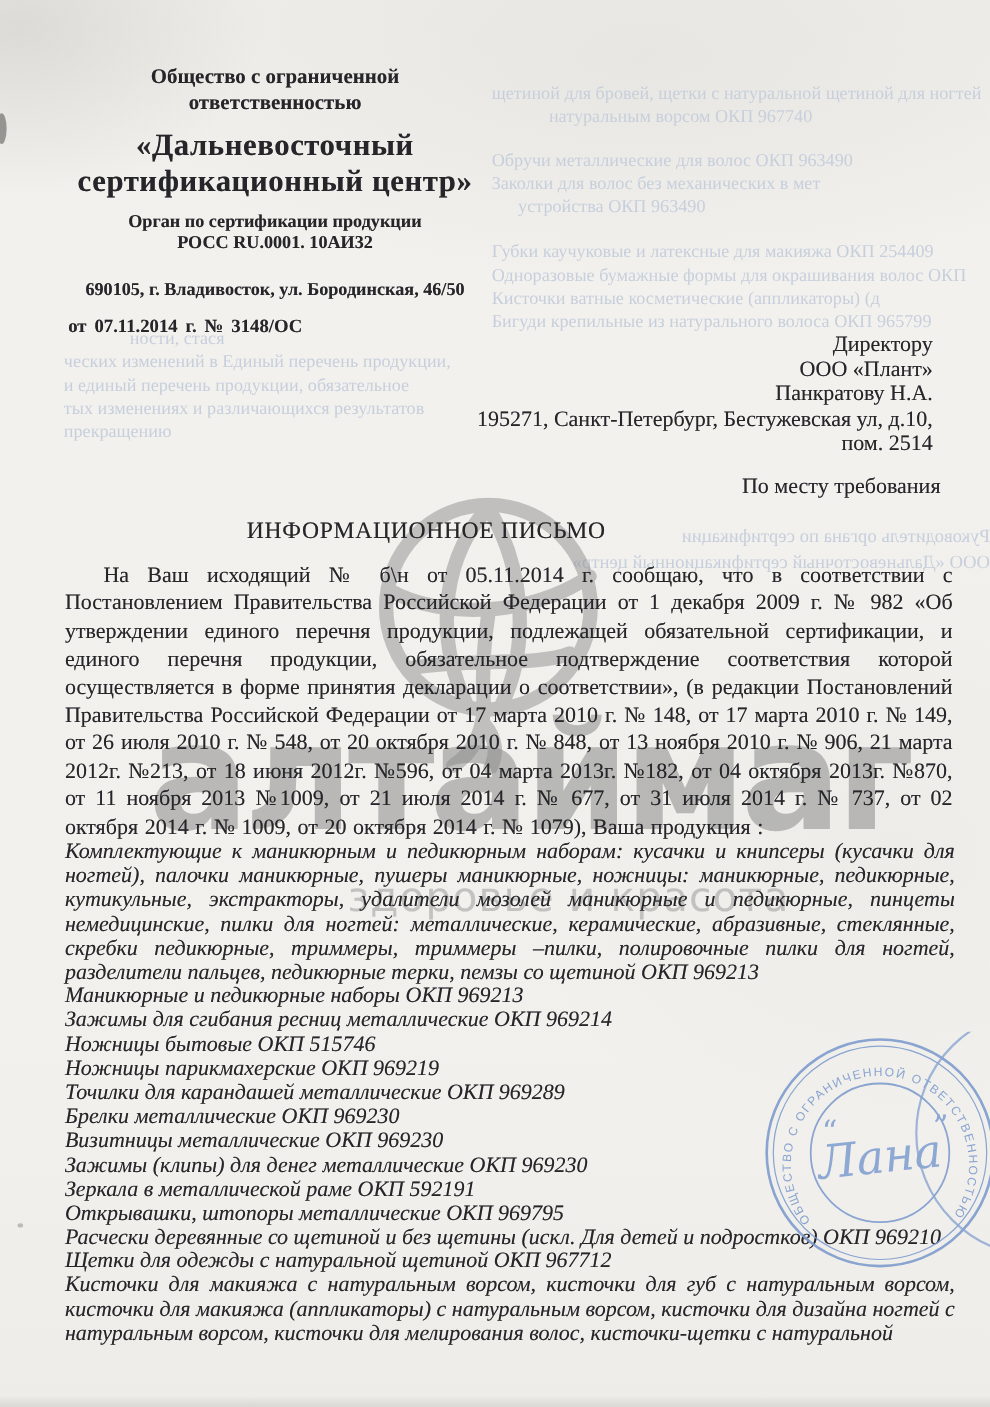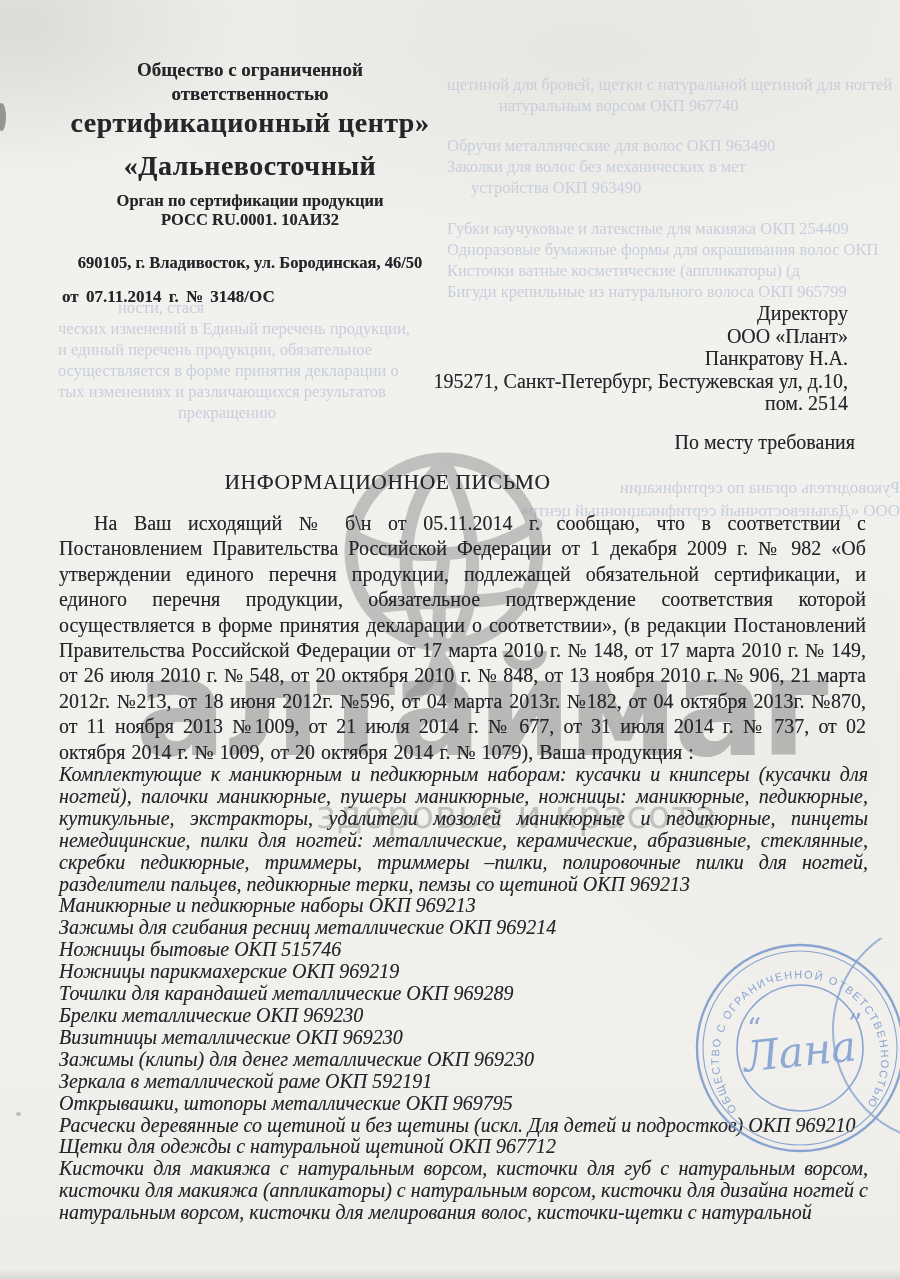--- a/index.html
+++ b/index.html
@@ -80,21 +80,20 @@
     <div>Губки каучуковые и латексные для макияжа ОКП 254409</div>
     <div>Одноразовые бумажные формы для окрашивания волос ОКП</div>
     <div>Кисточки ватные косметические (аппликаторы) (д</div>
     <div>Бигуди крепильные из натурального волоса ОКП 965799</div>
   </div>
 
   <div class="bleed bleed-ml">
     <div>ности, стася</div>
     <div>ческих изменений в Единый перечень продукции,</div>
     <div>и единый перечень продукции, обязательное</div>
-    <div>осуществляется в форме принятия декларации о</div>
     <div>тых изменениях и различающихся результатов</div>
     <div>прекращению</div>
   </div>
 
   <div class="bleed bleed-title">
     <div>Руководитель органа по сертификации</div>
     <div>ООО «Дальневосточный сертификационный центр»</div>
   </div>
 
   <svg class="wm-logo" width="215" height="255" viewBox="0 0 215 255">
@@ -109,22 +108,22 @@
       <path d="M 100 210 C 112 224 112 238 106 250"></path>
     </g>
   </svg>
 
   <div class="wm-brand">алтаймаг</div>
   <div class="wm-tagline">здоровье и красота</div>
 
   <div class="letterhead doc-text">
     <div class="lh-org">Общество с ограниченной</div>
     <div class="lh-org">ответственностью</div>
+    <div class="lh-name">«Дальневосточный</div>
     <div class="lh-name" style="margin-top:0;">сертификационный центр»</div>
-    <div class="lh-name">«Дальневосточный</div>
     <div class="lh-cert">Орган по сертификации продукции</div>
     <div class="lh-cert" style="margin-top:0;">РОСС RU.0001. 10АИ32</div>
     <div class="lh-addr">690105, г. Владивосток, ул. Бородинская, 46/50</div>
   </div>
 
   <div class="ref-line doc-text">от 07.11.2014 г. №  3148/ОС</div>
 
   <div class="recipient doc-text">
     <div>Директору</div>
     <div>ООО «Плант»</div>

